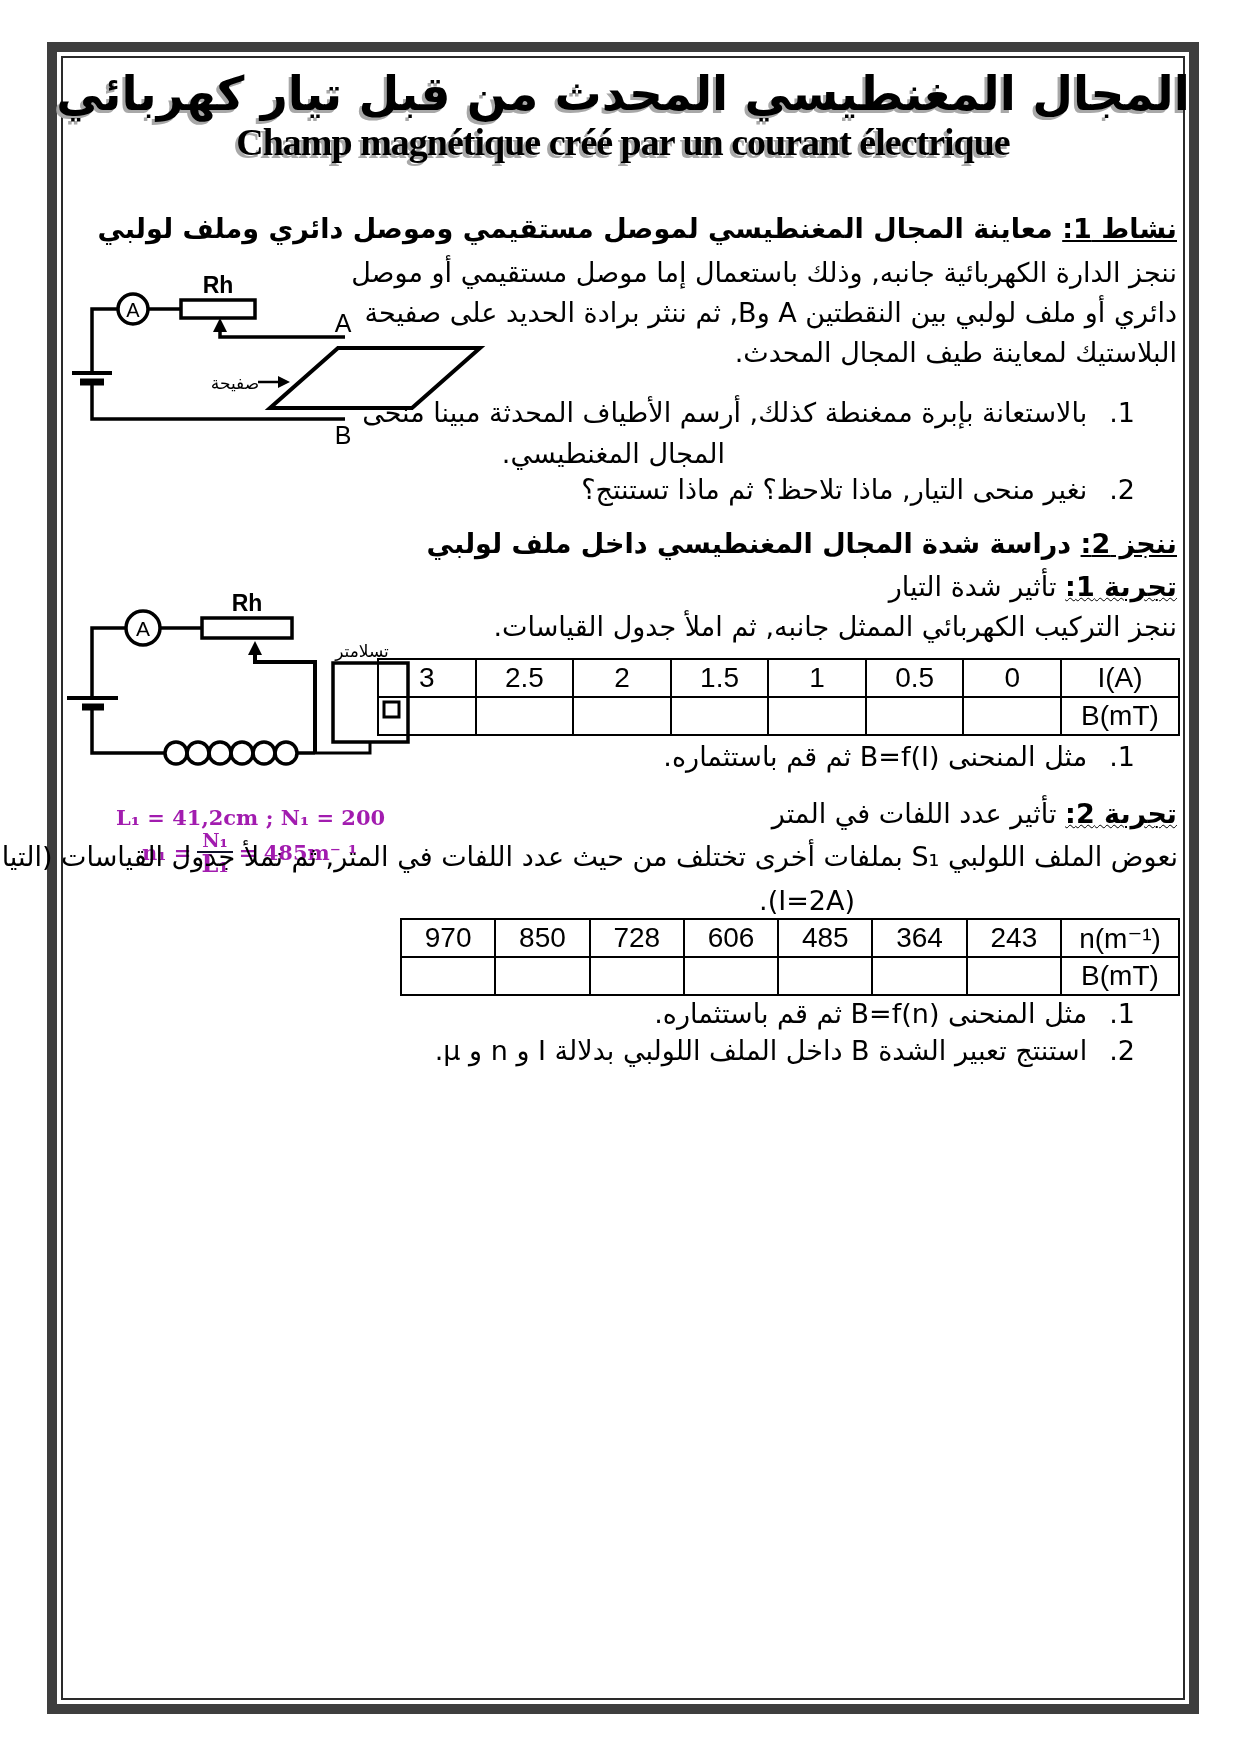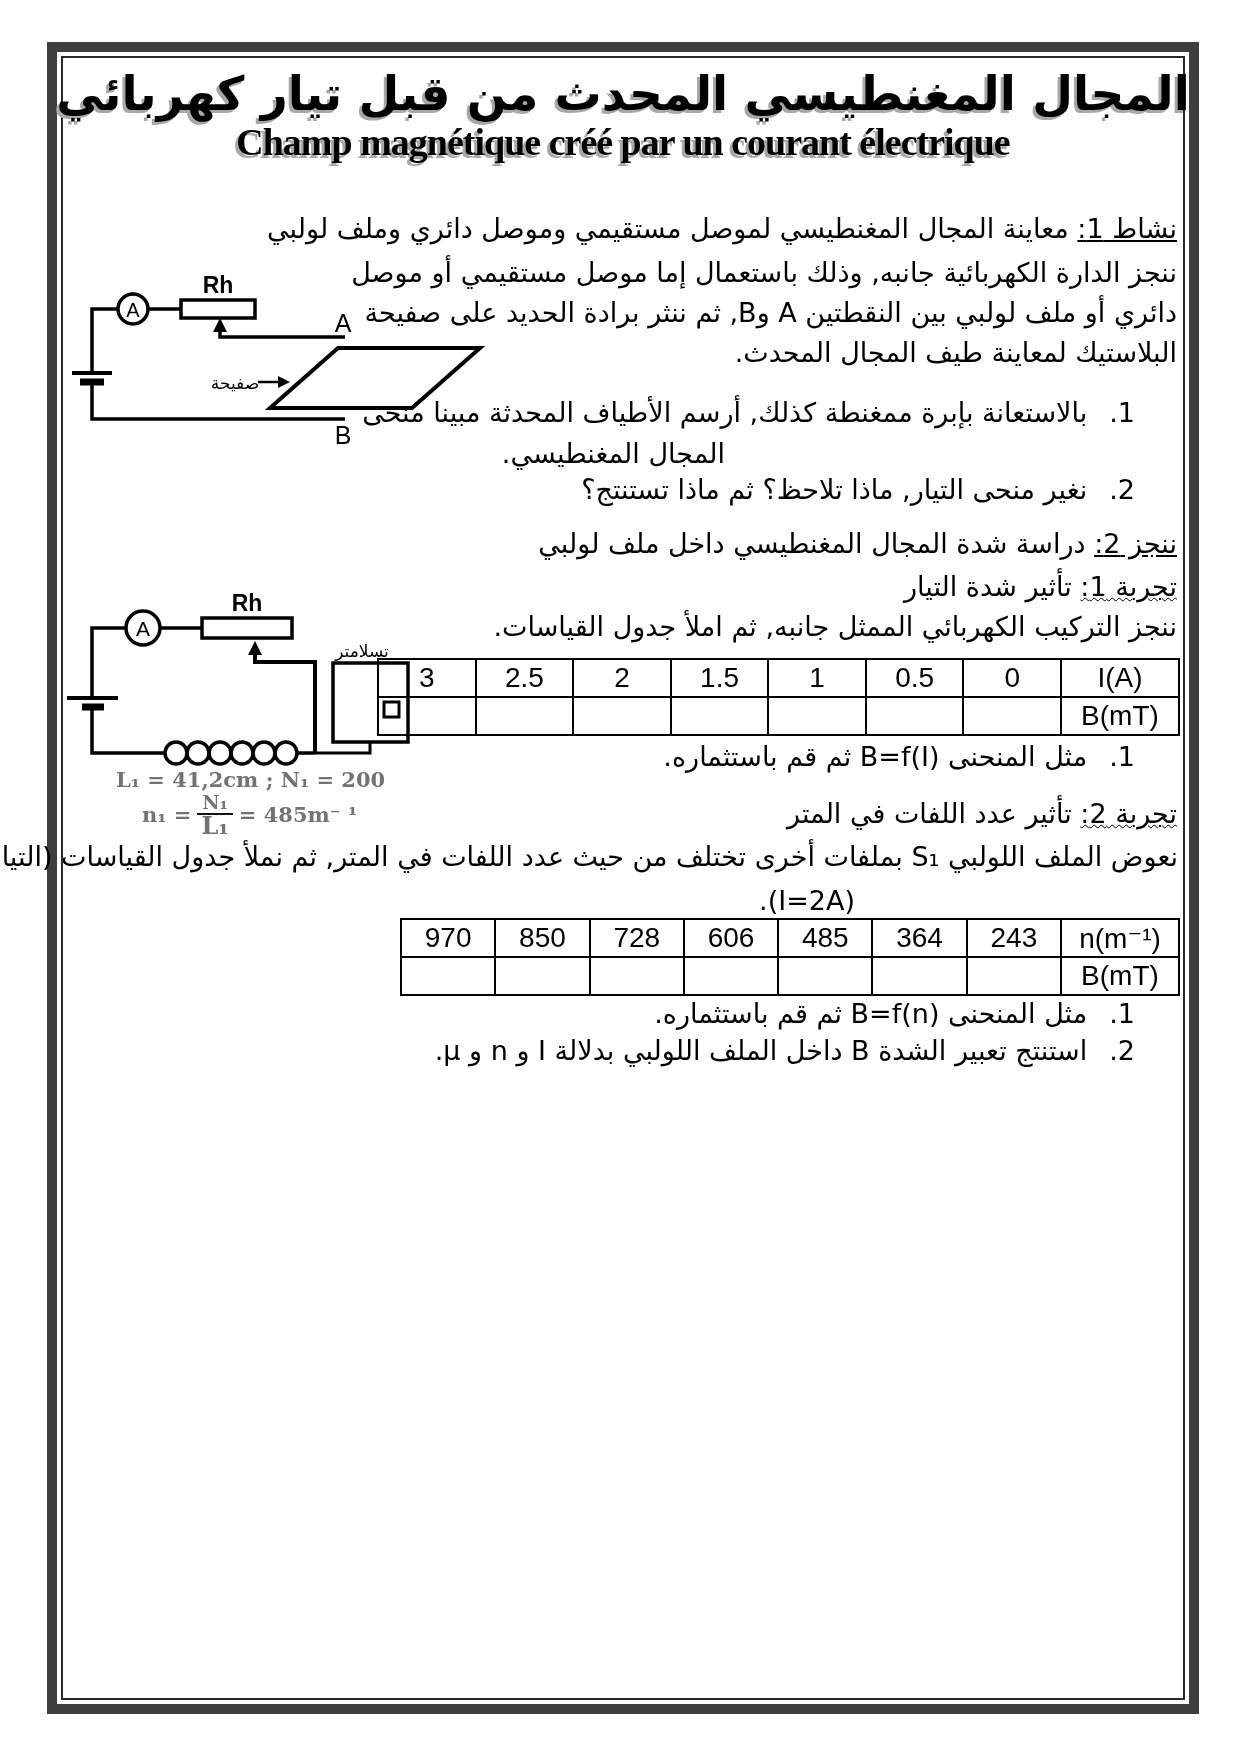--- a/index.html
+++ b/index.html
@@ -36,21 +36,21 @@
     font-size:38px;font-weight:bold;letter-spacing:-1px;
     text-shadow:-3px 3px 0 #a8a8a8;
     white-space:nowrap;
   }
   
   .tline{
     position:absolute;direction:rtl;white-space:nowrap;
     font-size:27px;line-height:34px;color:#000;
     font-family:"DejaVu Sans",sans-serif;
   }
-  .bold{font-weight:normal;}
+  .bold{font-weight:bold;}
   .u-solid{text-decoration:underline;}
   .u-wavy{text-decoration:underline;text-decoration-style:wavy;text-decoration-thickness:1px;}
   .marker{display:inline-block;margin-left:22px;}
   
   .mtable{
     position:absolute;direction:rtl;
     border-collapse:collapse;table-layout:fixed;
     font-family:"Liberation Sans","DejaVu Sans",sans-serif;
     font-size:28px;
   }
@@ -59,21 +59,21 @@
     font-weight:normal;text-align:center;vertical-align:middle;
   }
   .mtable .lbl{direction:ltr;}
   
   .circuit{position:absolute;}
   .circuit text{font-family:"Liberation Sans","DejaVu Sans",sans-serif;}
   
   .formula{
     position:absolute;
     font-family:"DejaVu Serif",serif;
-    font-weight:600;color:#737373;font-size:21px;white-space:nowrap;
+    font-weight:600;color:#a21caf;font-size:21px;white-space:nowrap;margin-top:38px;
   }
   .frac{display:inline-block;vertical-align:middle;text-align:center;margin:0 6px;}
   .frac .num{display:block;border-bottom:2px solid #10102a;padding:0 4px;line-height:22px;font-size:19px;}
   .frac .den{display:block;padding:0 4px;line-height:22px;font-size:24px;}
   .f-row{display:flex;align-items:center;}
 </style>
 </head>
 <body>
 
 <div class="frame-outer">

